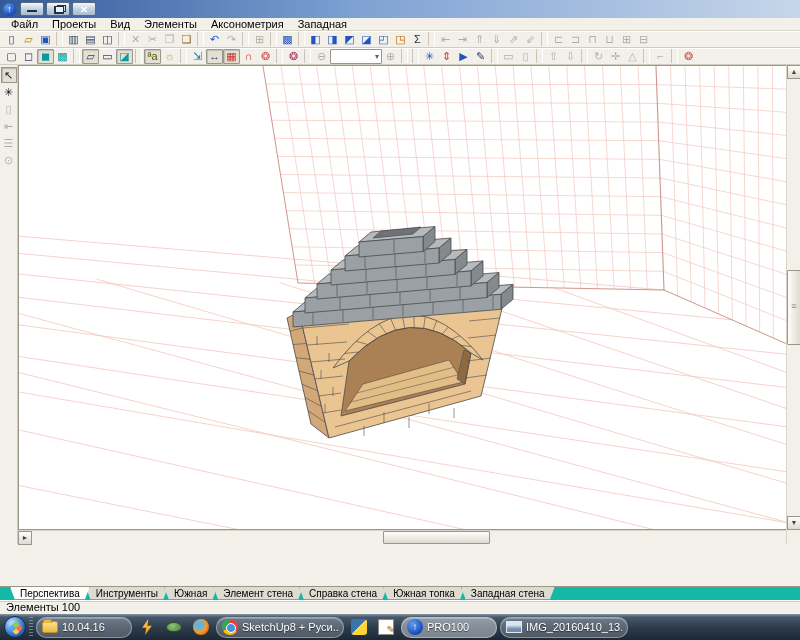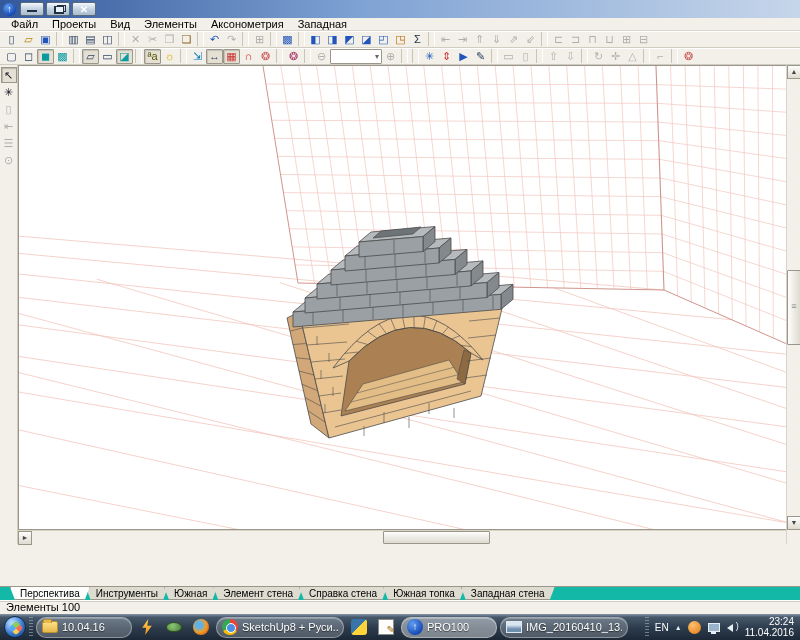--- a/index.html
+++ b/index.html
@@ -582,25 +582,13 @@
       </span><span class="task-item kind-icon">
         <span class="t-ico ti-editor"></span>
       </span><span class="task-item active kind-window">
         <span class="t-ico ti-pro100"></span>
         <span class="task-label">PRO100</span>
       </span><span class="task-item kind-window">
         <span class="t-ico ti-image"></span>
         <span class="task-label">IMG_20160410_13...</span>
       </span>
   </span>
-  <div class="tray">
-    <div class="tb-grip"></div>
-    <span class="tray-lang">EN</span>
-    <span class="tray-expand">▲</span>
-    <span class="tr-ico tr-orange"></span>
-    <span class="tr-ico tr-display"></span>
-    <span class="tr-ico tr-volume"></span>
-    <span class="tray-clock">
-      <div>23:24</div>
-      <div>11.04.2016</div>
-    </span>
-  </div>
 </div>
 
 </body></html>

